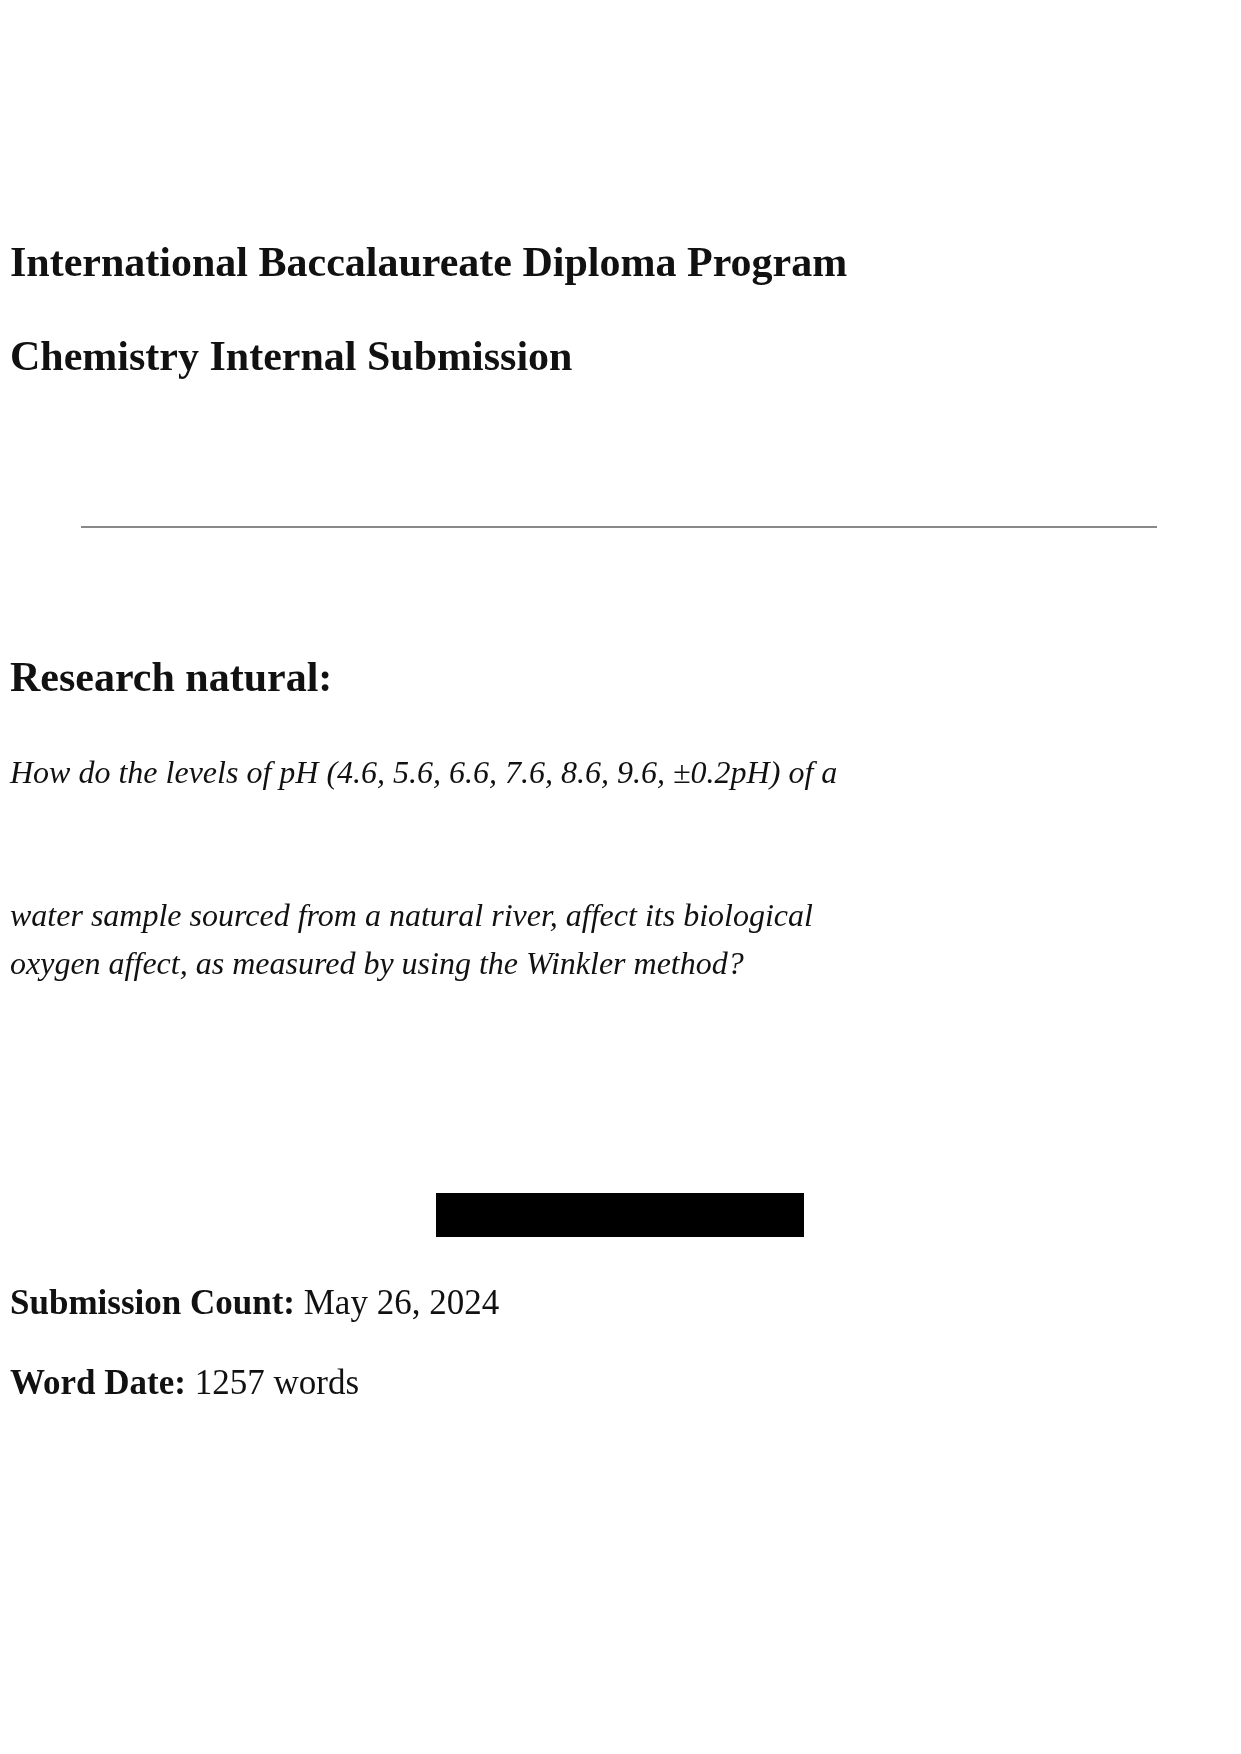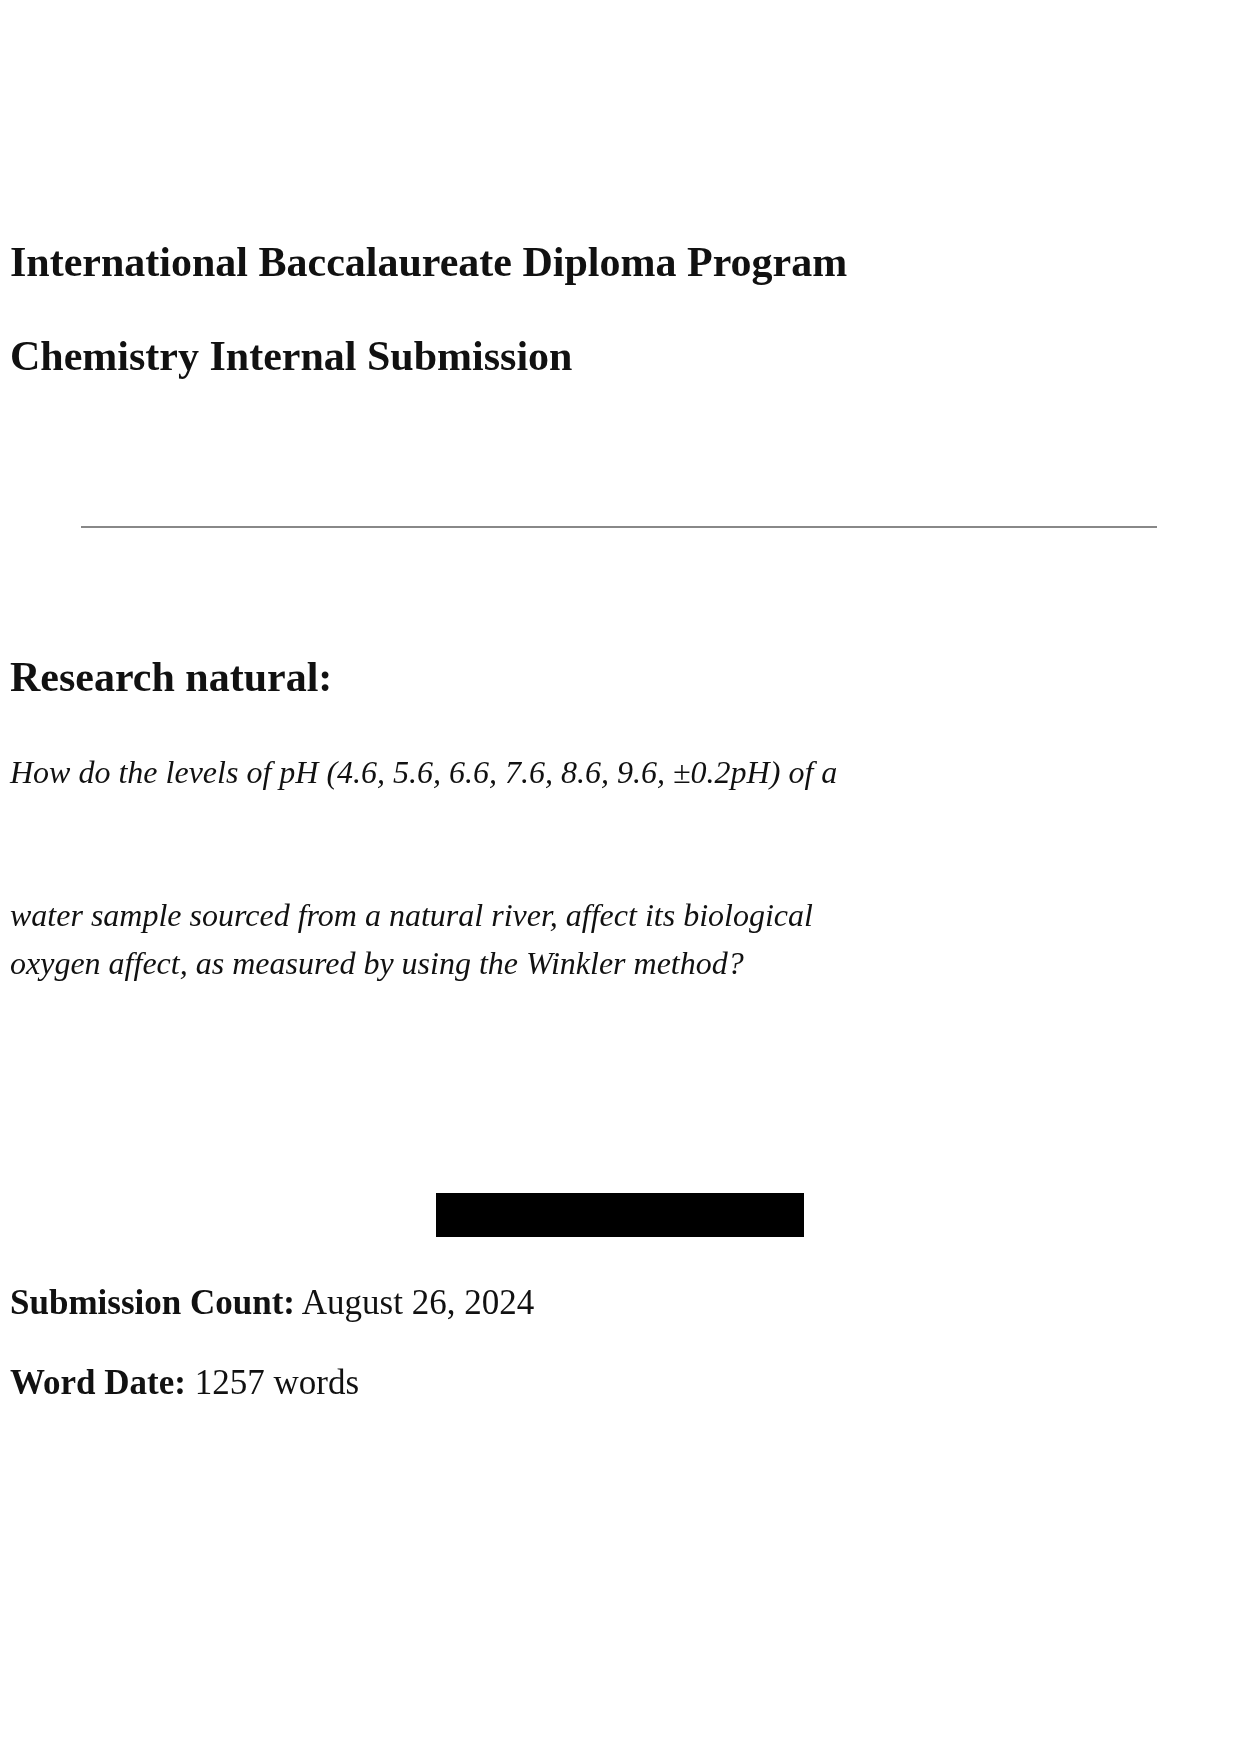--- a/index.html
+++ b/index.html
@@ -75,17 +75,17 @@
   <h3 class="line title" style="top:656px;">Research natural:</h3>
 
   <div>
     <p class="line question" style="top:753px;">How do the levels of pH (4.6, 5.6, 6.6, 7.6, 8.6, 9.6, ±0.2pH) of a</p>
     <p class="line question" style="top:848px;margin-top:48px;">water sample sourced from a natural river, affect its biological</p>
     <p class="line question" style="top:944px;">oxygen affect, as measured by using the Winkler method?</p>
   </div>
 
   <div class="redaction"></div>
 
-  <p class="line meta" style="top:1285px;"><span class="label">Submission Count:</span><span> August 26, 2024</span></p>
+  <p class="line meta" style="top:1285px;"><span class="label">Submission Count:</span><span> May 26, 2024</span></p>
 
   <p class="line meta" style="top:1365px;"><span class="label">Word Date:</span><span> 1257 words</span></p>
 
 </div>
 
 </body></html>

